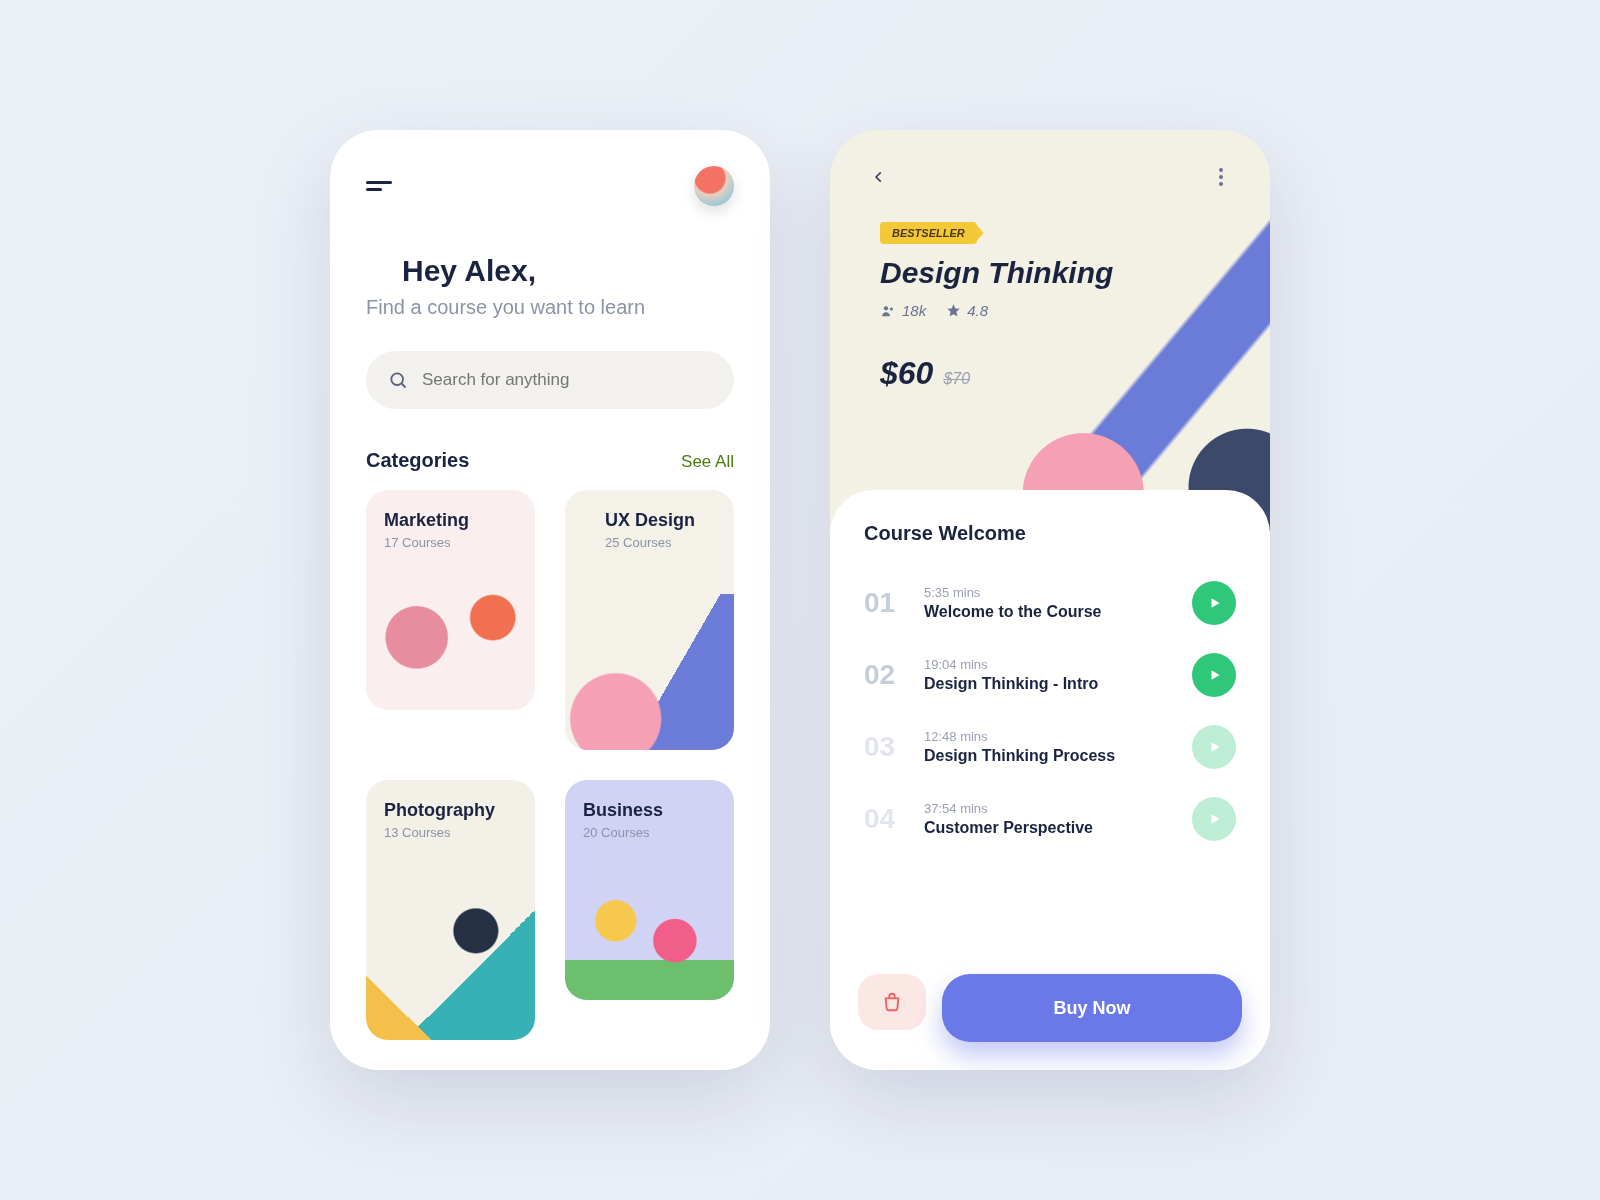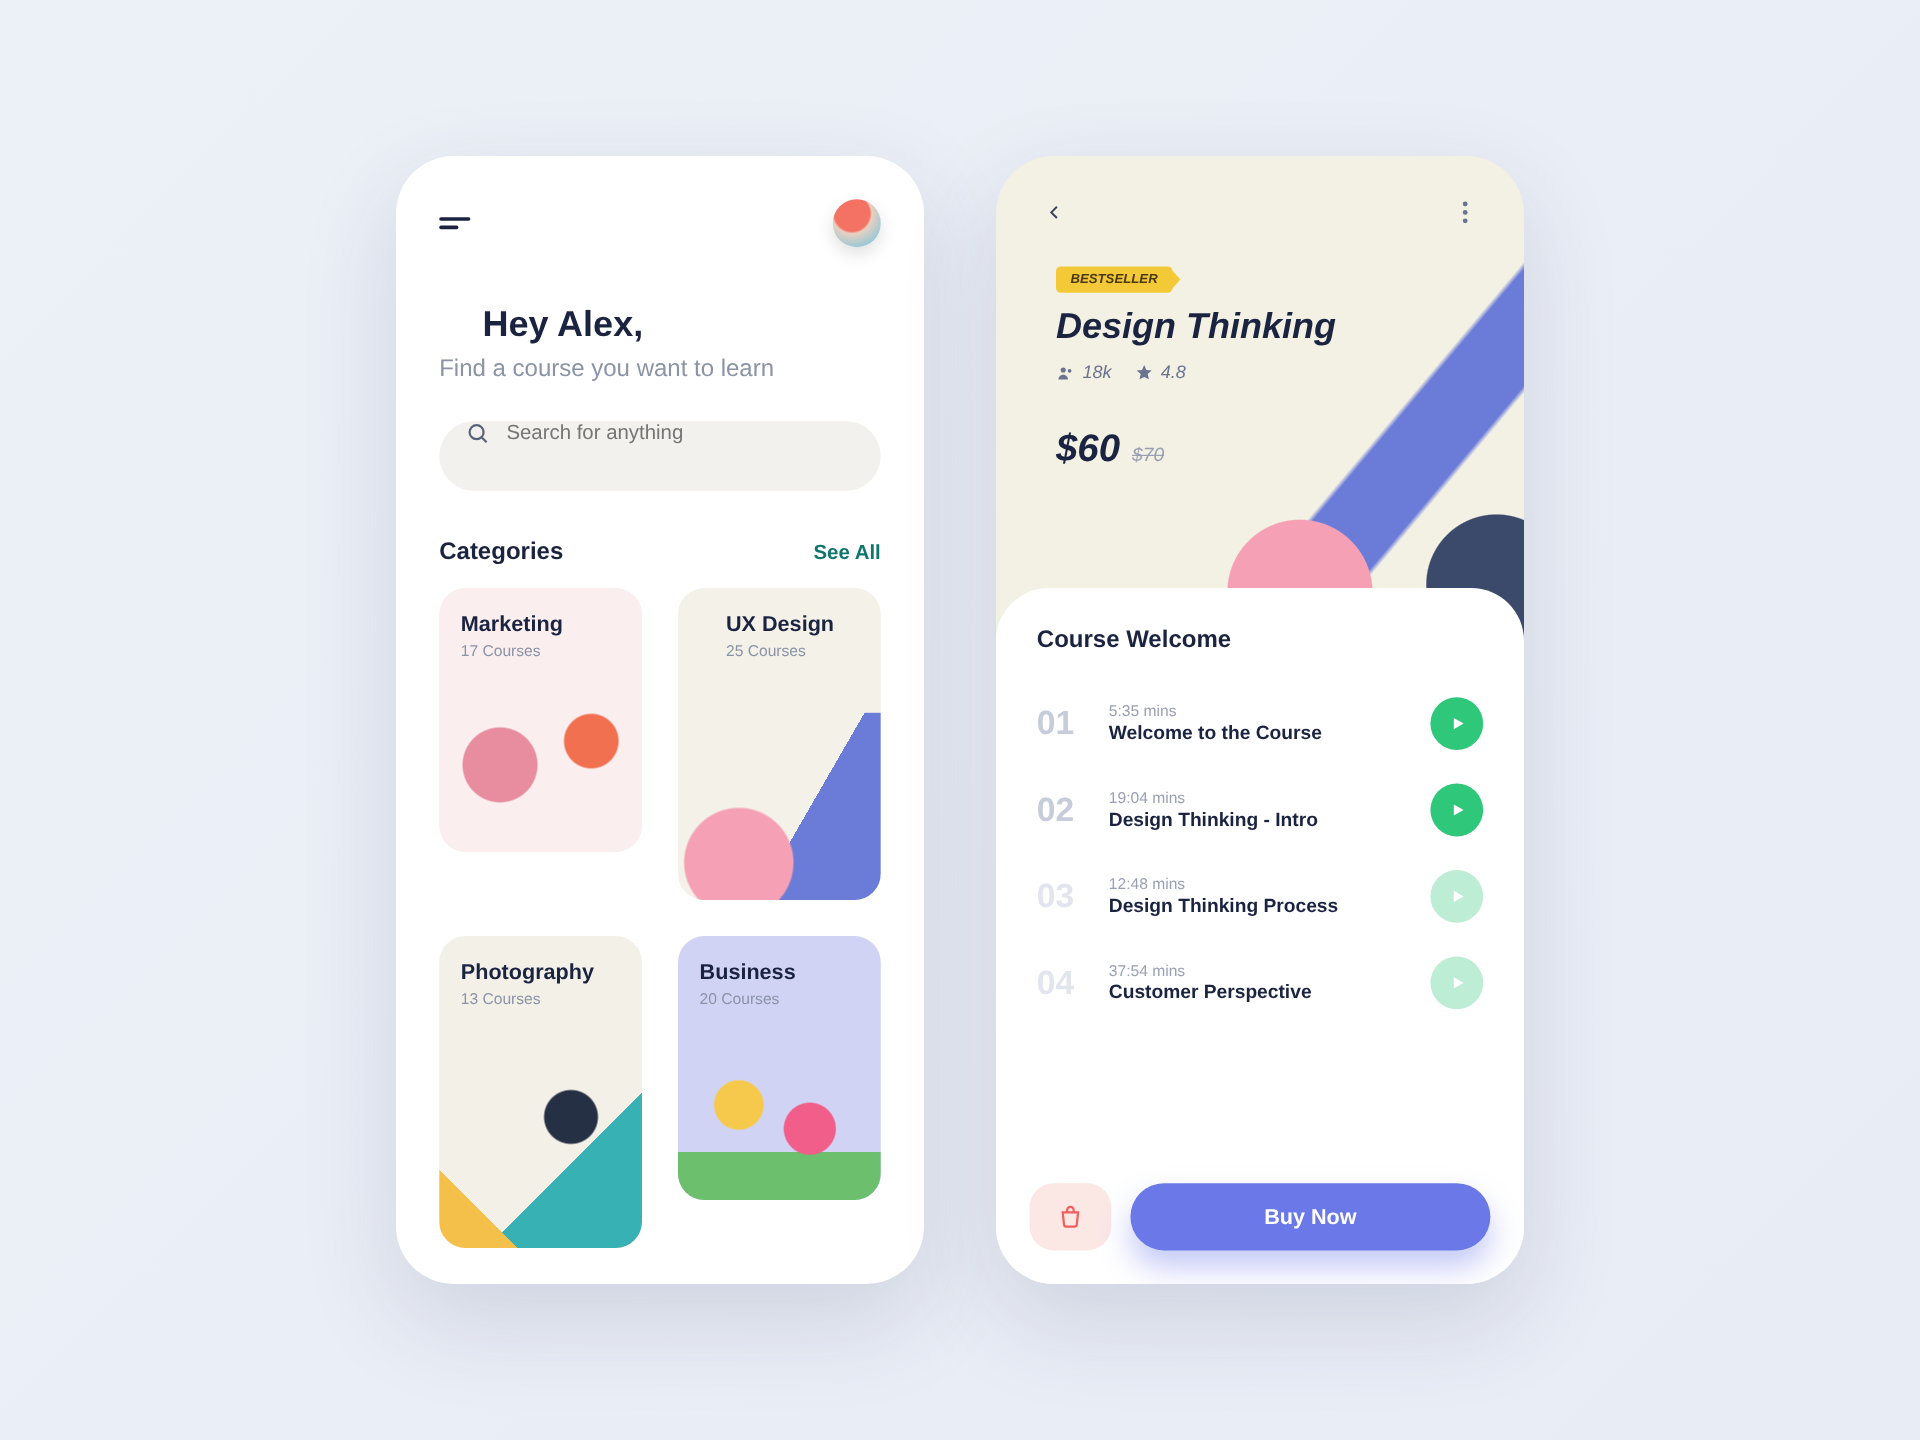--- a/index.html
+++ b/index.html
@@ -25,27 +25,27 @@
 .s1-top { display: flex; justify-content: space-between; align-items: center; padding: 36px 36px 0; }
 .menu-icon { display: flex; flex-direction: column; gap: 4px; cursor: pointer; }
 .menu-icon span { display: block; height: 3px; background: #1a2340; border-radius: 2px; }
 .menu-icon span:nth-child(1) { width: 26px; }
 .menu-icon span:nth-child(2) { width: 16px; }
 .avatar { width: 40px; height: 40px; border-radius: 50%; background: radial-gradient(circle at 40% 30%, #f47264 40%, #e8d0c0 45%, #7ac5e0 90%); box-shadow: 0 6px 14px rgba(0,0,0,0.12); cursor: pointer; }
 .greeting { padding: 48px 36px 8px; font-size: 30px; font-weight: 700; color: #1a2340; margin-left: 36px; }
 .subtitle { padding: 0 36px; font-size: 20px; color: #8b93a7; }
 .search {
   margin: 32px 36px 0; background: #f3f1ed; border-radius: 30px; height: 58px;
-  display: flex; align-items: flex-start; padding: 0 22px; gap: 14px;
+  display: flex; align-items: center; padding: 0 22px; gap: 14px;
 }
 .search svg { width: 20px; height: 20px; flex-shrink: 0; }
 .search input { border: none; outline: none; background: transparent; font-size: 17px; color: #8b93a7; width: 100%; }
 .cat-head { display: flex; justify-content: space-between; align-items: baseline; padding: 40px 36px 18px; }
 .cat-head h3 { font-size: 20px; font-weight: 700; color: #1a2340; }
-.see-all { font-size: 17px; font-weight: 700; color: #0f766e; cursor: pointer; }
+.see-all { font-size: 17px; font-weight: 400; color: #4d7c0f; cursor: pointer; }
 .grid { padding: 0 36px; display: grid; grid-template-columns: 1fr 1fr; gap: 30px; }
 .card { border-radius: 22px; padding: 20px 18px 0; height: 220px; overflow: hidden; position: relative; cursor: pointer; }
 .card.tall { height: 260px; }
 .card h4 { font-size: 18px; font-weight: 700; color: #1a2340; margin-bottom: 4px; }
 .card .count { font-size: 13px; color: #8b93a7; }
 .card .art { position: absolute; left: 0; right: 0; bottom: 0; height: 60%; }
 .c-pink { background: #faeeee; }
 .c-cream { background: #f3f1e8; padding-left: 40px; }
 .c-tan { background: #f3f0e8; }
 .c-purple { background: #d1d3f5; }
@@ -100,21 +100,21 @@
 .lesson.soft .num { color: #e2e5ee; }
 .ltext { flex: 1; }
 .tm { font-size: 13px; color: #9aa0b4; margin-bottom: 3px; }
 .lt { font-size: 16px; font-weight: 600; color: #1a2340; }
 .play { width: 44px; height: 44px; border-radius: 50%; display: flex; align-items: center; justify-content: center; cursor: pointer; }
 .play.solid { background: #2fc77a; }
 .play.soft { background: #bdeed5; }
 .play svg { width: 14px; height: 14px; margin-left: 2px; }
 .bottom-bar { position: absolute; left: 0; right: 0; bottom: 0; padding: 20px 28px 28px; display: flex; gap: 16px; background: linear-gradient(180deg, rgba(255,255,255,0) 0%, #fff 30%); }
 .bag { width: 68px; height: 56px; border-radius: 20px; background: #fbe7e4; display: flex; align-items: center; justify-content: center; cursor: pointer; }
-.buy { flex: 1; height: 56px; border-radius: 28px; background: #6a78e8; color: #fff; font-size: 18px; font-weight: 700; display: flex; align-items: center; justify-content: center; cursor: pointer; box-shadow: 0 14px 26px rgba(106,120,232,0.4); }
+.buy { flex: 1; height: 68px; border-radius: 28px; background: #6a78e8; color: #fff; font-size: 18px; font-weight: 700; display: flex; align-items: center; justify-content: center; cursor: pointer; box-shadow: 0 14px 26px rgba(106,120,232,0.4); }
 </style>
 </head>
 <body>
 
 <div class="phone">
   <div class="s1-top">
     <div class="menu-icon">
       <span></span>
         <span></span>
     </div>

